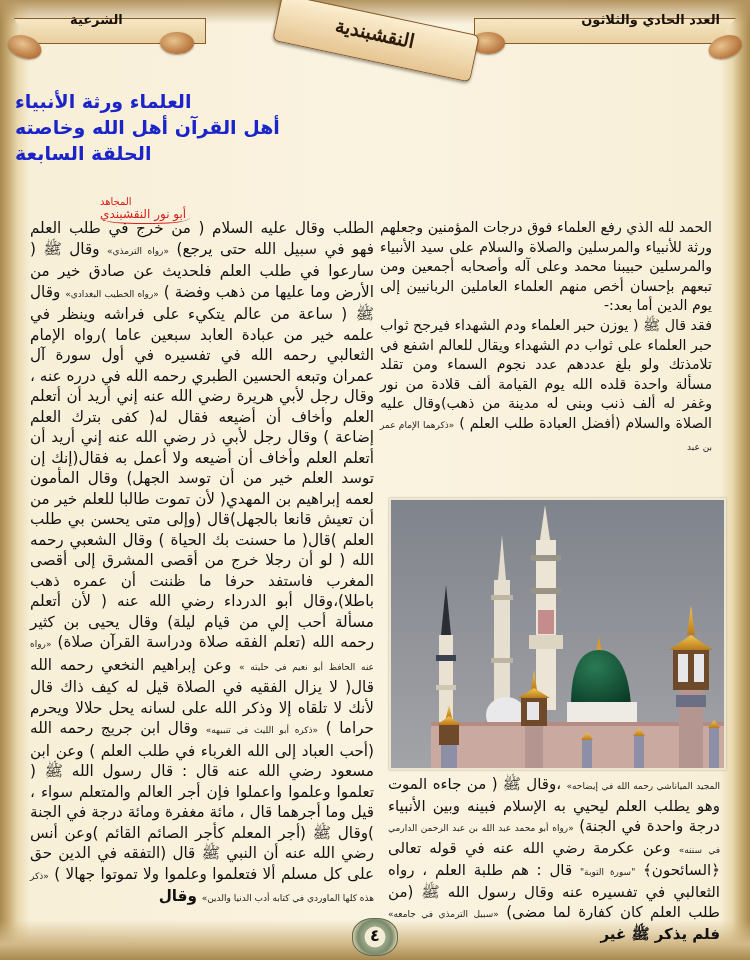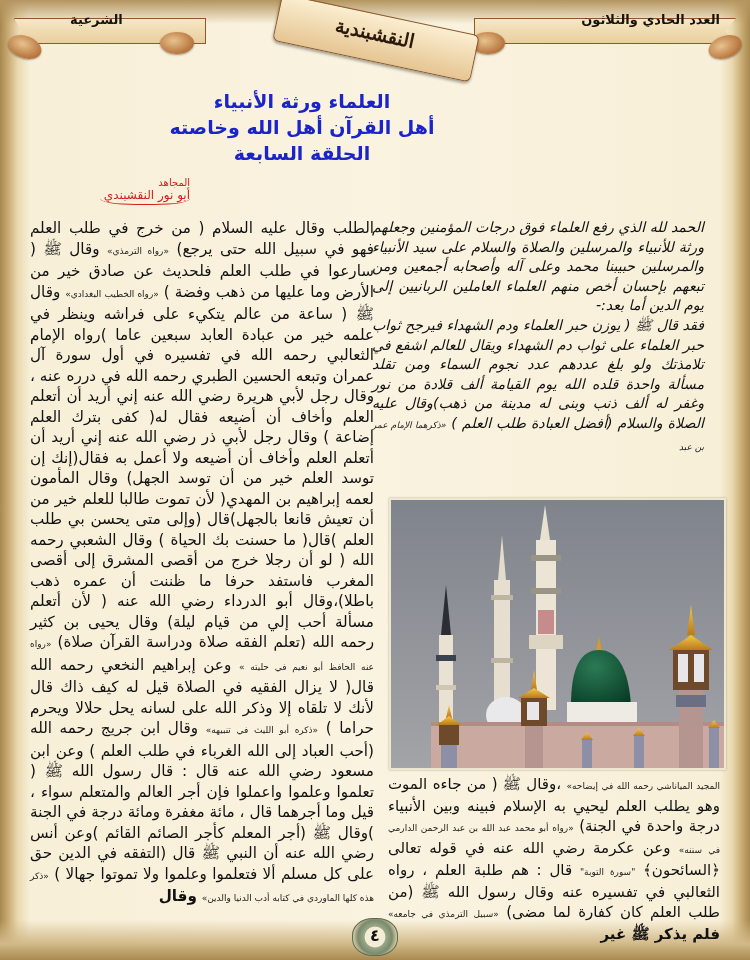--- a/index.html
+++ b/index.html
@@ -51,35 +51,35 @@
     transform:rotate(12deg);
     box-shadow:0 2px 3px rgba(0,0,0,.35);
   }
   .scroll-title {
     position:absolute; left:305px; top:22px; width:140px; text-align:center;
     font-family:"DejaVu Serif", serif; font-weight:bold; font-size:19px; color:#2a1a0c;
     transform:rotate(12deg); direction:rtl;
   }
 
   
-  .titles { position:absolute; top:88px; left:0; width:604px; text-align:center; direction:rtl; z-index:2; }
+  .titles { position:absolute; top:88px; left:0; width:604px; text-align:left; direction:rtl; z-index:2;padding-left:15px; }
   .titles div { font-weight:bold; color:#1a24c8; font-size:19px; line-height:26px; }
 
   
-  .author { position:absolute; top:176px; left:100px; width:90px; text-align:right; color:#d62020; direction:rtl; z-index:2; }
+  .author { position:absolute; top:195px; left:100px; width:90px; text-align:left; color:#d62020; direction:rtl; z-index:2; }
   .author .a1 { font-size:10px; line-height:13px; }
   .author .a2 { font-size:12px; line-height:13px; border-bottom:1px solid #d62020; border-radius:0 0 40% 40%; padding-bottom:2px; }
 
   
   .col {
     position:absolute; direction:rtl; text-align:justify; color:#111;
     font-family:"DejaVu Sans", sans-serif; font-size:14.2px; line-height:19.6px;
     z-index:2;
   }
-  .col.right { left:372px; top:218px; width:332px;font-style:italic; }
+  .col.right { left:380px; top:218px; width:332px; }
   .col.left  { left:30px;  top:218px; width:344px; font-size:15.2px; line-height:20.5px; }
   .col.right-bottom { left:388px; top:774px; width:332px; font-size:15px; line-height:20px; }
   .col .cite { font-size:9px; color:#222; }
   .col .bold { font-weight:bold; }
 
   
   .photo {
     position:absolute; left:389px; top:498px; width:333px; height:268px;
     border:2px solid #efe6cf; box-shadow:0 0 2px rgba(0,0,0,.3); overflow:hidden; z-index:2;
   }

